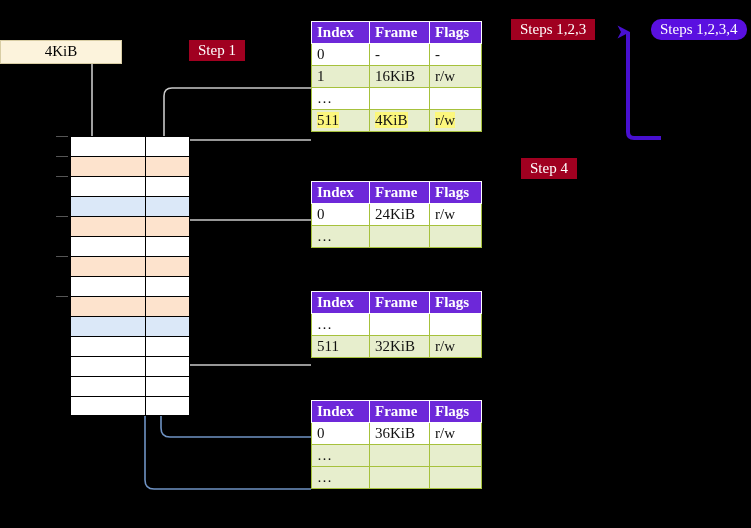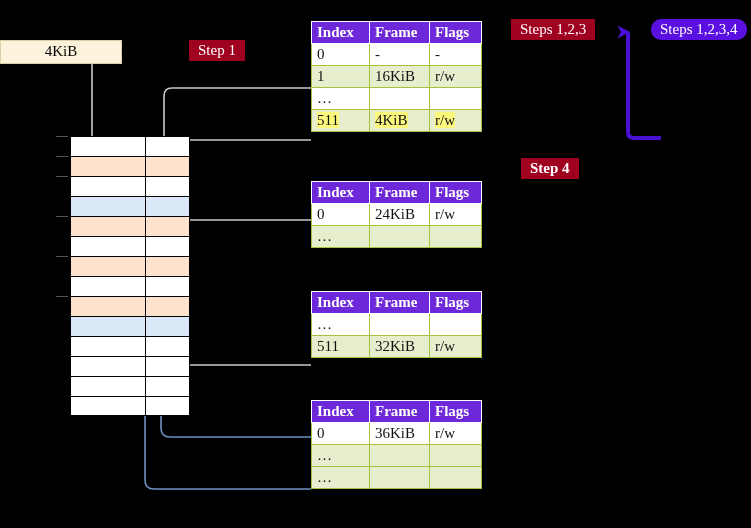--- a/index.html
+++ b/index.html
@@ -121,21 +121,21 @@
 
 <div class="badge red" style="left:189px;top:40px;">
   <span>Step 1</span>
 </div>
 <div class="badge red" style="left:511px;top:19px;">
   <span>Steps 1,2,3</span>
 </div>
 <div class="badge violet" style="left:651px;top:19px;">
   <span>Steps 1,2,3,4</span>
 </div>
-<div class="badge red" style="left:521px;top:158px;font-weight:bold;">
+<div class="badge red" style="left:521px;top:158px;">
   <span>Step 4</span>
 </div>
 
 <div id="mem-grid">
   <div class="mrow" style="top:0px;background:#ffffff;border-top:none;"></div>
   <div class="mrow orange" style="top:20px;"></div>
   <div class="mrow" style="top:40px;"></div>
   <div class="mrow blue" style="top:60px;"></div>
   <div class="mrow orange" style="top:80px;"></div>
   <div class="mrow" style="top:100px;"></div>

